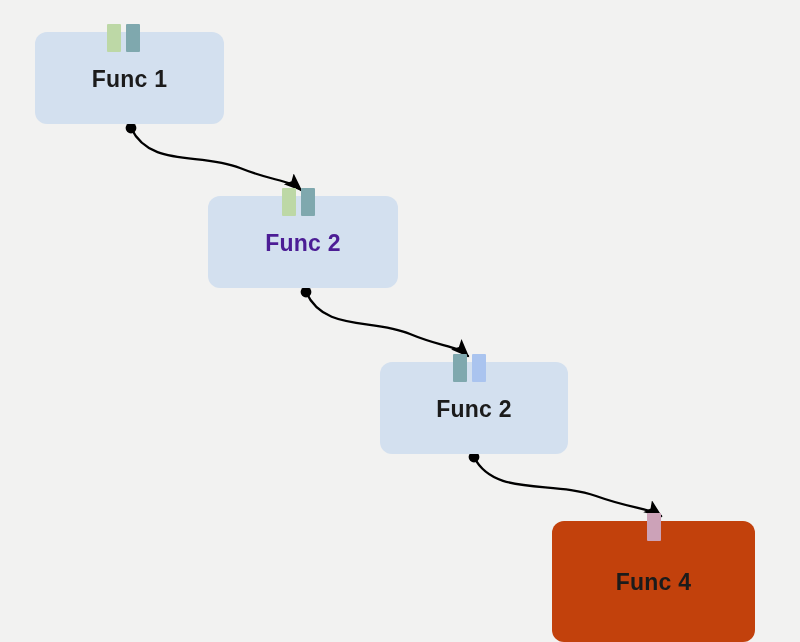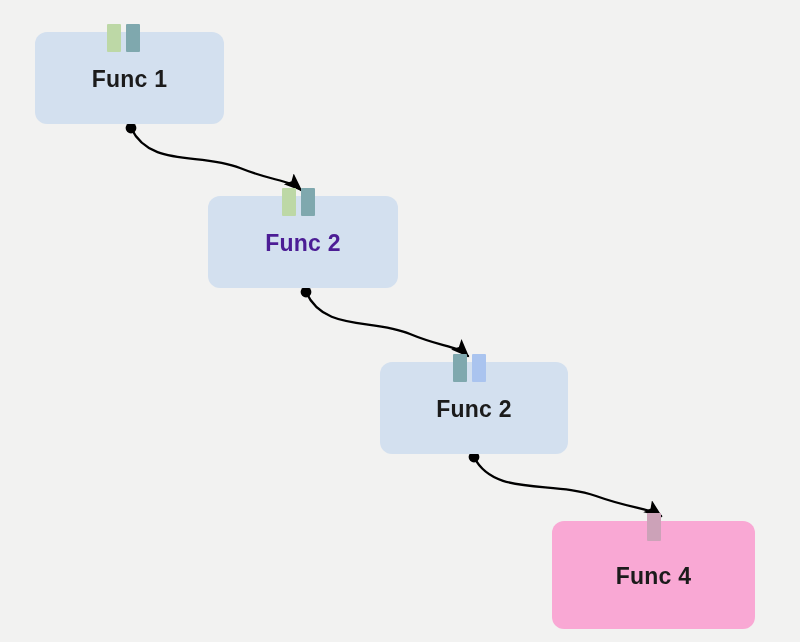--- a/index.html
+++ b/index.html
@@ -99,21 +99,21 @@
         </div>
         <div class="node-label" style="color: #4c1d95;">Func 2</div>
       </div>
       <div class="node" style="left: 380px; top: 362px; width: 188px; height: 92px; background: rgb(211, 224, 239); border-radius: 12px;">
         <div class="port-row" style="left: 73px;">
           <div class="port" style="background: rgb(127, 168, 174);"></div>
           <div class="port" style="background: rgb(170, 196, 239);"></div>
         </div>
         <div class="node-label" style="color: rgb(27, 27, 27);">Func 2</div>
       </div>
-      <div class="node" style="left: 552px; top: 521px; width: 203px; height: 108px; background: #f9a8d4; border-radius: 12px;">
+      <div class="node" style="left: 552px; top: 521px; width: 203px; height: 121px; background: #c2410c; border-radius: 12px;">
         <div class="port-row" style="left: 95px;">
           <div class="port" style="background: rgb(204, 162, 184);"></div>
         </div>
         <div class="node-label" style="color: rgb(27, 27, 27);">Func 4</div>
       </div>
     </div>
 
 </div>
 
 </body></html>

